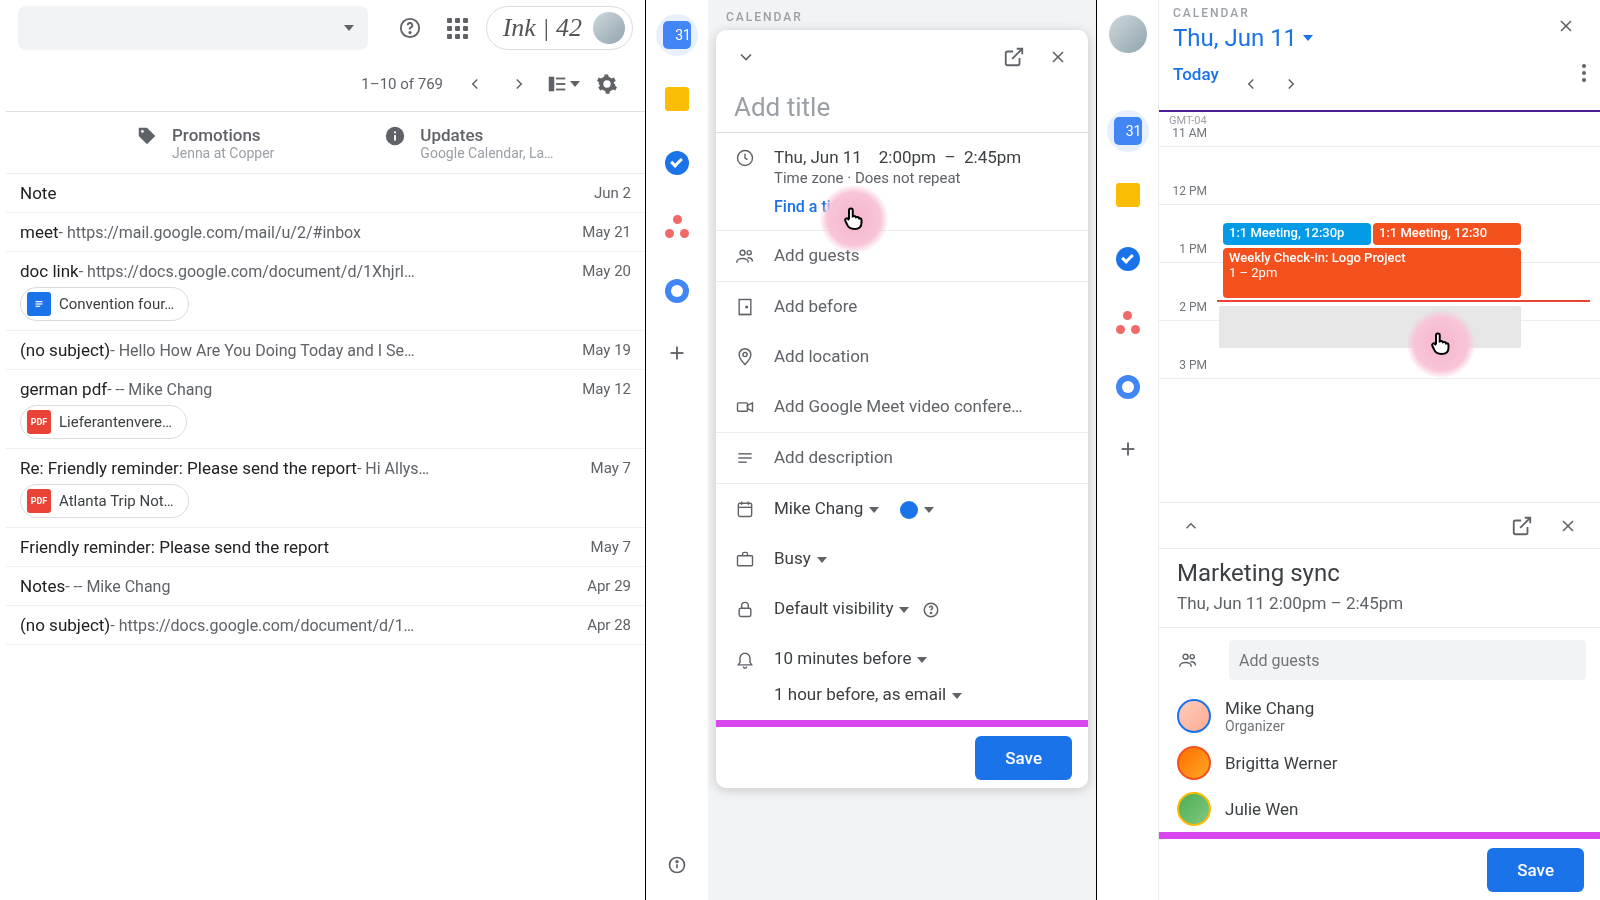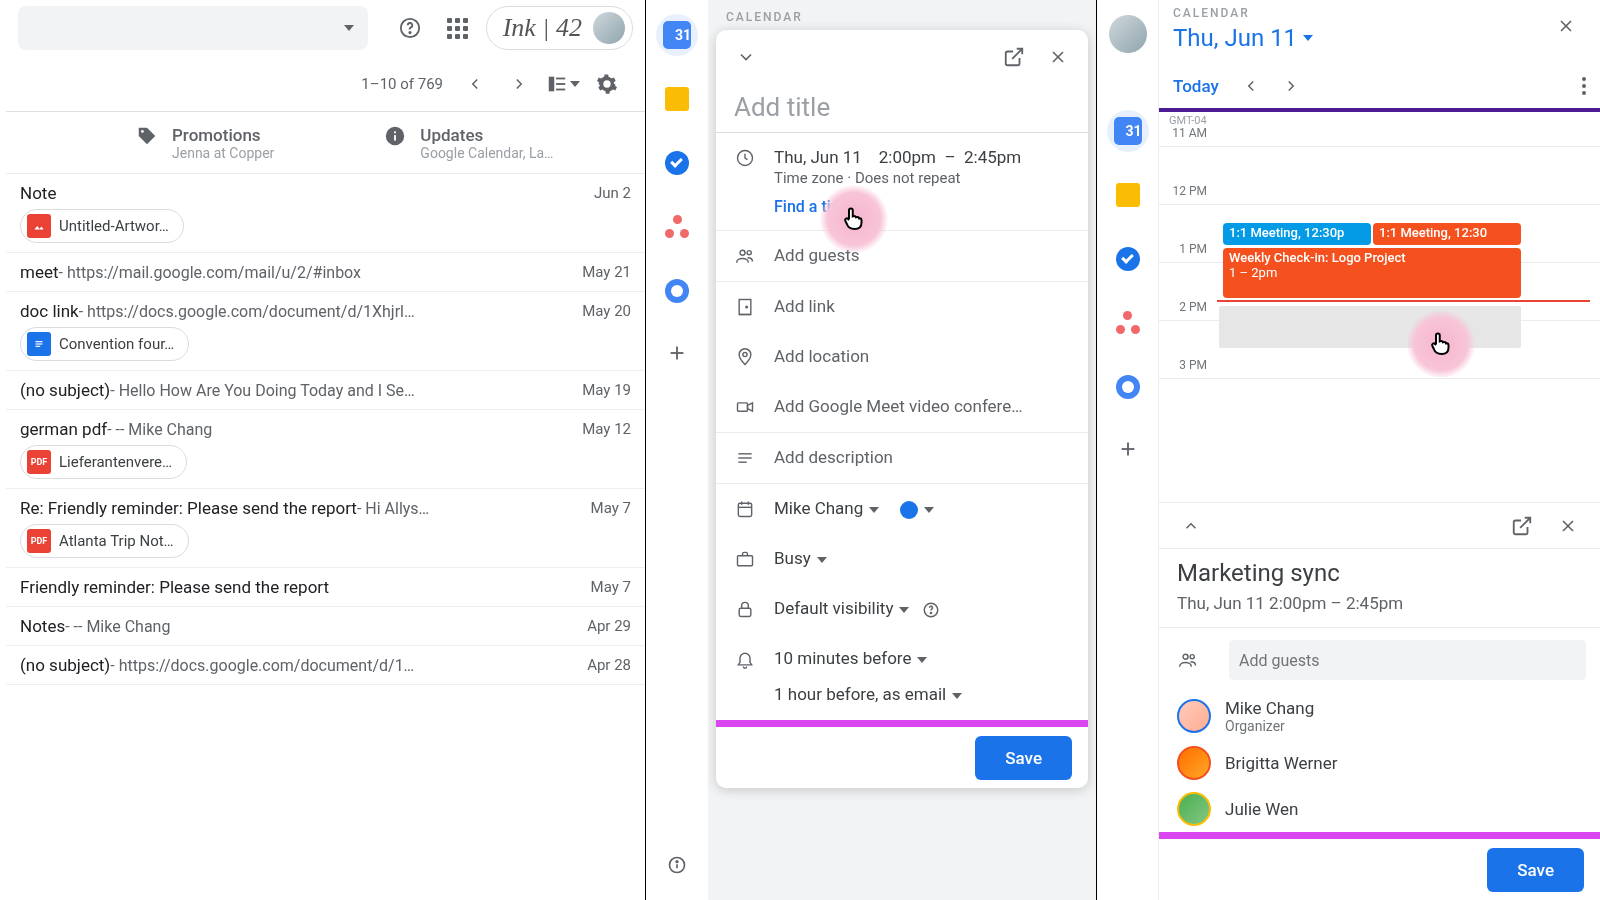--- a/index.html
+++ b/index.html
@@ -43,21 +43,21 @@
 .chip-ic { width: 24px; height: 24px; border-radius: 3px; display:flex; align-items:center; justify-content:center; }
 .chip-ic.red { background:#ea4335; }
 .chip-ic.blue { background:#1a73e8; }
 .chip-ic.pdf { background:#ea4335; }
 .chip-ic svg { width:14px; height:14px; fill:#fff; }
 .chip-txt { white-space: nowrap; overflow: hidden; text-overflow: ellipsis; }
 
 .side-rail { width: 62px; display:flex; flex-direction:column; align-items:center; padding-top:14px; gap:22px; }
 .side-rail .pill { width:42px; height:42px; border-radius:50%; display:flex; align-items:center; justify-content:center; }
 .side-rail .pill.sel { background:#e8f0fe; }
-.cal-ic { width:28px; height:28px; background:#4285f4; border-radius:5px; display:flex; align-items:center; justify-content:center; color:#fff; font-size:14px; font-weight:700;padding-left:12px; }
+.cal-ic { width:28px; height:28px; background:#4285f4; border-radius:5px; display:flex; align-items:center; justify-content:center; color:#fff; font-size:14px; font-weight:400;padding-left:12px; }
 .keep-ic { width:24px; height:24px; background:#fbbc04; border-radius:3px; }
 .tasks-ic { width:24px; height:24px; background:#1a73e8; border-radius:50%; position:relative; }
 .tasks-ic::after { content:""; position:absolute; width:8px; height:4px; border-left:3px solid #fff; border-bottom:3px solid #fff; transform:rotate(-45deg); top:7px; left:6px; }
 .asana-ic { width:24px; height:24px; position:relative; }
 .asana-ic::before,.asana-ic::after,.asana-ic span { content:""; position:absolute; width:9px; height:9px; border-radius:50%; background:#f06a6a; }
 .asana-ic::before { top:0; left:7.5px; }
 .asana-ic::after { bottom:1px; left:0; }
 .asana-ic span { bottom:1px; right:0; }
 .swirl-ic { width:24px; height:24px; border-radius:50%; background:#4285f4; display:flex; align-items:center; justify-content:center; }
 .swirl-ic::after { content:""; width:12px; height:12px; border-radius:50%; background:#fff; }
@@ -86,21 +86,21 @@
 .save-bar { height:68px; display:flex; align-items:flex-end; justify-content:flex-end; padding:8px 16px; border-top:7px solid #d946ef; }
 .btn-save { background:#1a73e8; color:#fff; border:none; border-radius:6px; font-size:17px; font-weight:500; padding:12px 30px; cursor:pointer; }
 
 .cal-day-wrap { flex:1; display:flex; }
 .cal-day-main { flex:1; display:flex; flex-direction:column; }
 .cd-head { padding:6px 14px 12px; display:flex; align-items:flex-start; }
 .cd-label { font-size:12px; letter-spacing:2px; color:#9aa0a6; font-weight:500; }
 .cd-date { font-size:24px; color:#1a73e8; font-weight:400; margin-top:4px; display:flex; align-items:center; gap:6px; }
 .cd-date .caret { border-top-color:#1a73e8; }
 .close-x svg { width:20px; height:20px; stroke:#5f6368; stroke-width:2; fill:none; }
-.cd-tools { height:48px; display:flex; align-items:center; padding:0 14px; gap:0; border-bottom:4px solid #4c1d95; }
+.cd-tools { height:48px; display:flex; align-items:flex-start; padding:0 14px; gap:0; border-bottom:2px solid #4c1d95; }
 .today-link { color:#1a73e8; font-size:17px; font-weight:500; margin-right:12px; }
 .dots3 { margin-left:auto; display:flex; flex-direction:column; gap:3px; }
 .dots3 div { width:4px; height:4px; border-radius:50%; background:#5f6368; }
 
 .grid-wrap { position:relative; flex:1; }
 .tz-label { position:absolute; top:2px; left:10px; font-size:11px; color:#9aa0a6; }
 .hour-row { display:flex; height:58px;flex-direction:column; }
 .hour-lbl { width:58px; text-align:right; padding-right:10px; font-size:12px; color:#70757a; transform:translateY(-6px); }
 .hour-line { flex:1; border-top:1px solid #ececec; }
 .evt { position:absolute; border-radius:4px; padding:2px 6px; font-size:13px; color:#fff; font-weight:500; overflow:hidden; }
@@ -214,28 +214,20 @@
       </div>
     </div>
   </div>
   <div class="msg-list" id="msg-list">
       <div class="msg">
         <div class="msg-row1">
           <span class="msg-title">Note</span>
           <span class="msg-snip"></span>
           <span class="msg-date">Jun 2</span>
         </div>
-        <div><div class="chip">
-            <div class="chip-ic red">
-              <svg viewBox="0 0 24 24">
-                <path d="M4 18l5-6 4 5 3-4 4 5z"></path>
-              </svg>
-            </div>
-            <span class="chip-txt">Untitled-Artwor…</span>
-          </div></div>
       </div>
       <div class="msg">
         <div class="msg-row1">
           <span class="msg-title">meet</span>
           <span class="msg-snip"> - https://mail.google.com/mail/u/2/#inbox</span>
           <span class="msg-date">May 21</span>
         </div>
       </div>
       <div class="msg">
         <div class="msg-row1">
@@ -405,21 +397,21 @@
           <div class="cp-body placeholder">Add guests</div>
         </div>
         <div class="cp-row">
           <div class="cp-ic">
               <svg viewBox="0 0 24 24">
                 <rect x="5" y="3" width="14" height="18"></rect>
                 <line x1="5" y1="21" x2="19" y2="21"></line>
                 <circle cx="14" cy="12" r="1" fill="#5f6368"></circle>
               </svg>
             </div>
-          <div class="cp-body placeholder">Add link</div>
+          <div class="cp-body placeholder">Add before</div>
         </div>
         <div class="cp-row">
           <div class="cp-ic">
               <svg viewBox="0 0 24 24">
                 <path d="M12 21s-7-7-7-12a7 7 0 1 1 14 0c0 5-7 12-7 12z"></path>
                 <circle cx="12" cy="9" r="2.5"></circle>
               </svg>
             </div>
           <div class="cp-body placeholder">Add location</div>
         </div>

